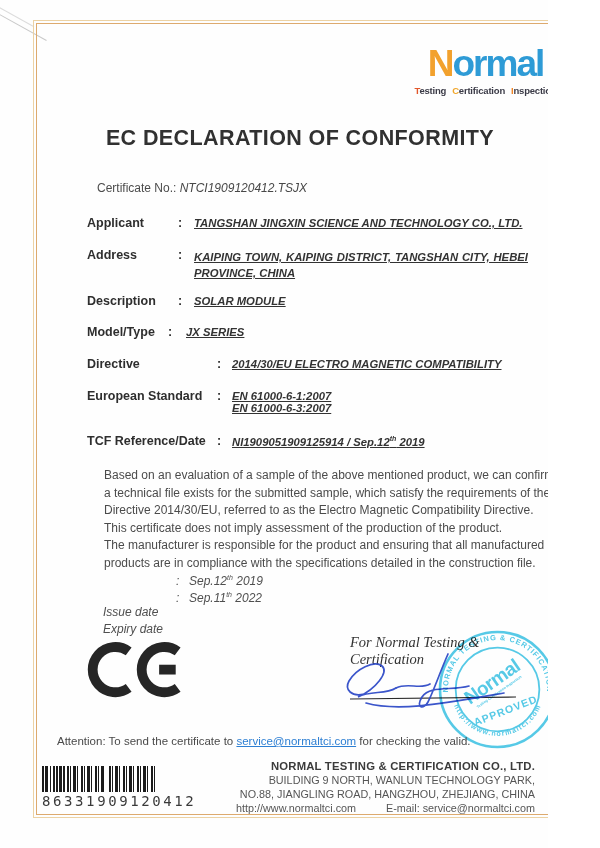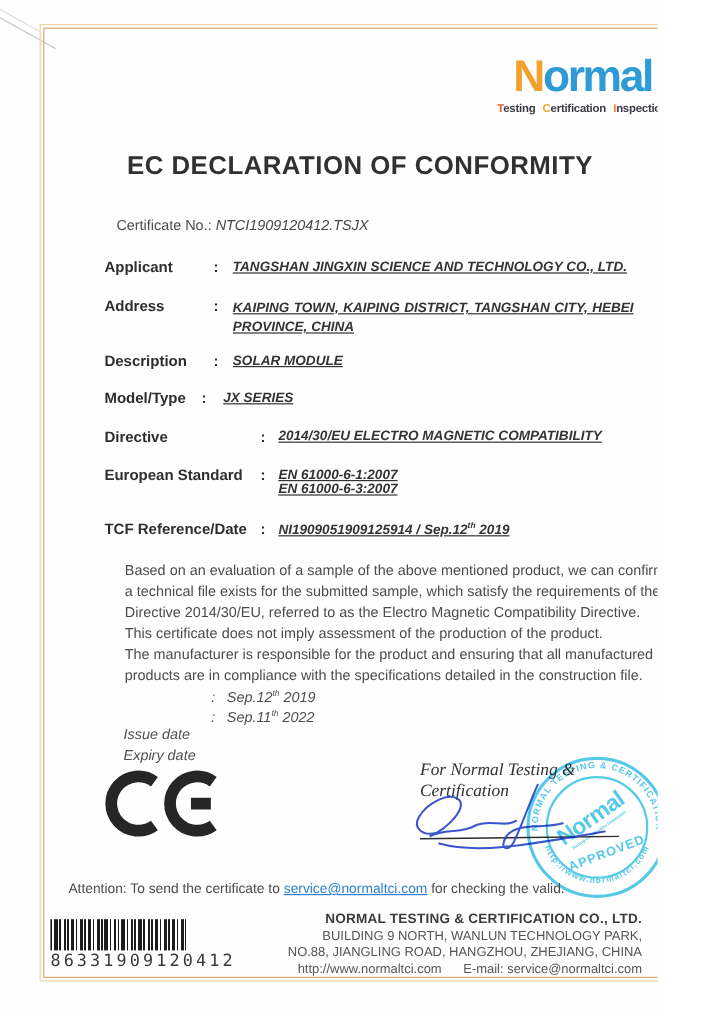--- a/index.html
+++ b/index.html
@@ -58,21 +58,21 @@
 
   .sig { position:absolute; left:336px; top:650px; }
   .stamp { position:absolute; left:437px; top:629px; opacity:0.88; mix-blend-mode:multiply; }
 
   .attention { position:absolute; left:57px; top:735px; font-size:11.5px; color:#4a4a4a; }
   .attention a { color:#2d7fd3; text-decoration:underline; cursor:pointer; }
 
   .footer { position:absolute; left:215px; top:759px; width:320px; text-align:right;
             font-size:10.8px; color:#555; line-height:14px; }
   .footer .company { font-size:11.3px; font-weight:bold; color:#3b3b3b; letter-spacing:0.2px; }
-  .footer .email { margin-left:18px; }
+  .footer .email { margin-left:30px; }
 
   .barcode { position:absolute; left:42px; top:766px; width:113px; }
   .bars { height:26px; background:repeating-linear-gradient(90deg,
             #1b1b1b 0 1.5px, #fff 1.5px 3px, #1b1b1b 3px 6px, #fff 6px 7.5px,
             #1b1b1b 7.5px 8.5px, #fff 8.5px 11px, #1b1b1b 11px 13px, #fff 13px 14px); }
   .digits { margin-top:1px; font-family:"DejaVu Sans Mono", monospace; font-size:14px;
             letter-spacing:2.6px; color:#3a3a3a; text-align:center; white-space:nowrap; }
 </style>
 </head>
 <body>

